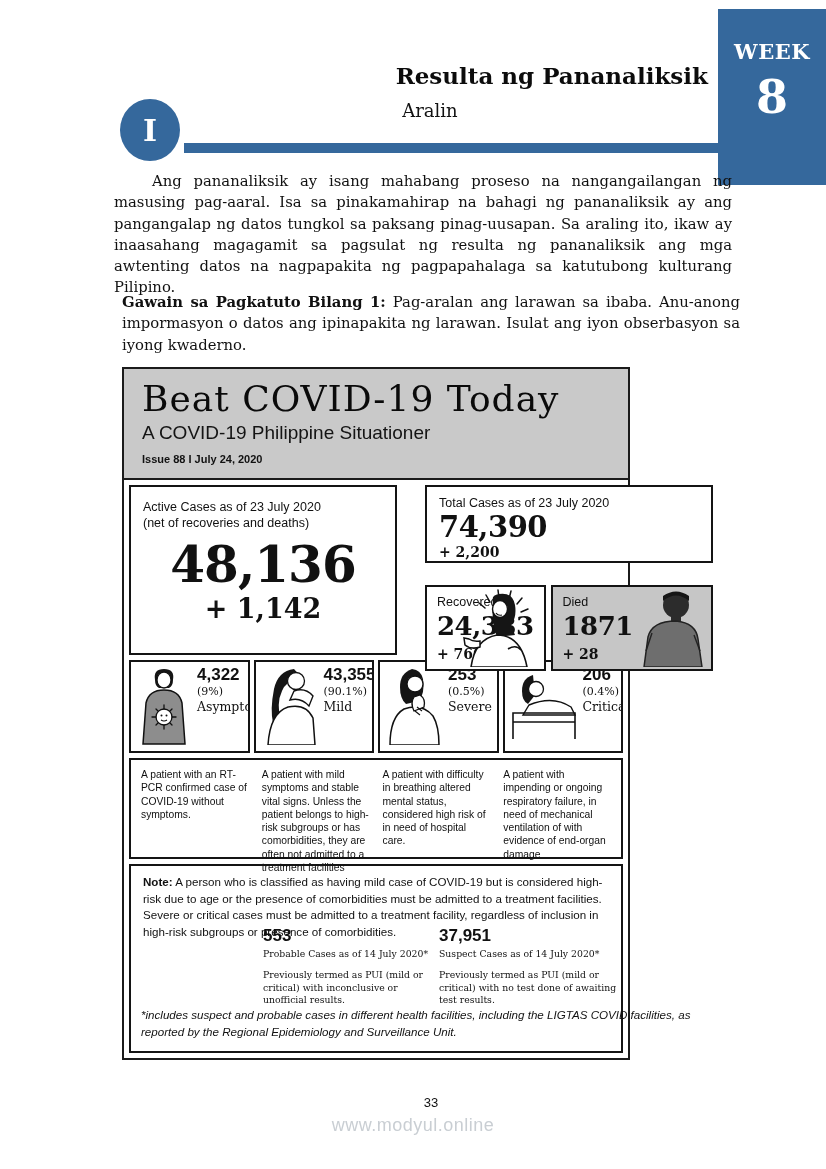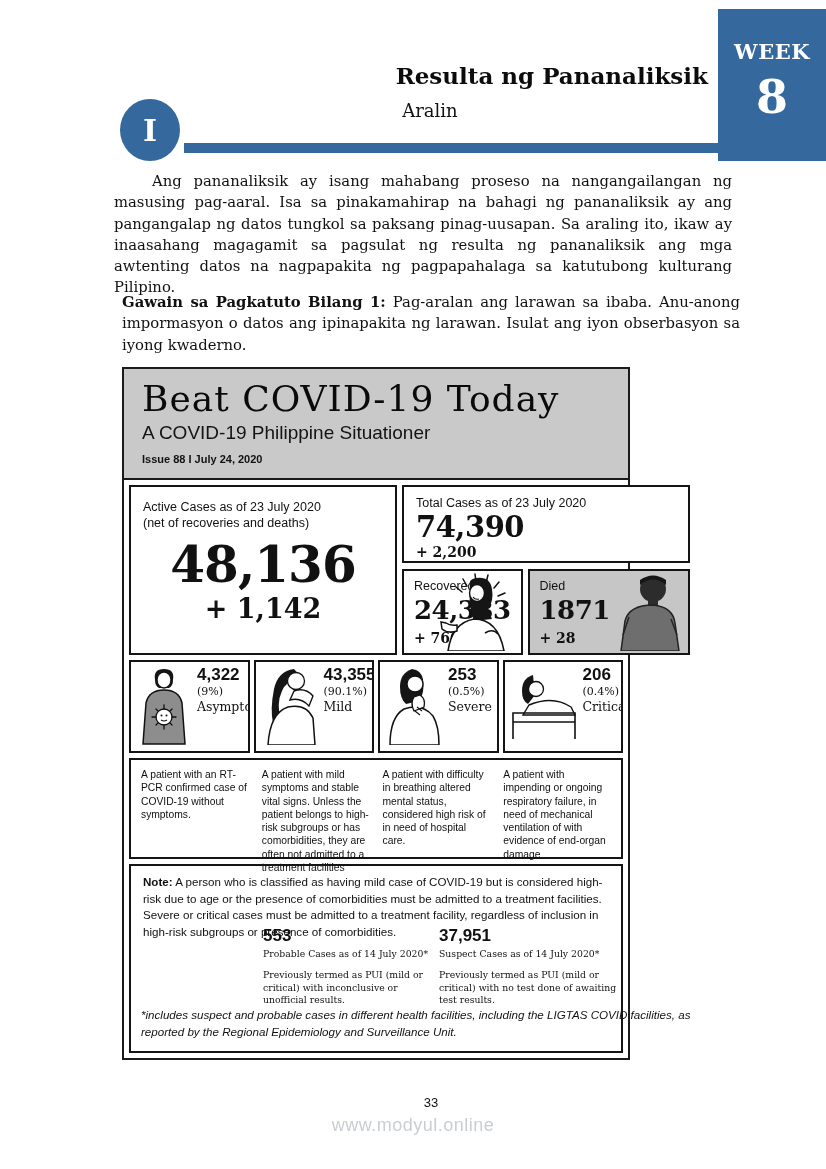--- a/index.html
+++ b/index.html
@@ -2,21 +2,21 @@
 <html style="--accent: #35689C; --header-gray: #C9C9C9; --died-gray: #C6C6C6; --watermark-gray: #C9CED3;"><head>
 <meta charset="utf-8">
 <style>
   html,body{margin:0;padding:0;background:#e8e8e8;}
   .page{
     position:relative;width:826px;height:1169px;margin:0 auto;background:#ffffff;
     font-family:"DejaVu Serif",serif;color:#111;overflow:hidden;
   }
   
   .week-badge{
-    position:absolute;top:9px;right:0;width:108px;height:152px;
+    position:absolute;top:9px;right:0;width:108px;height:176px;
     background:var(--accent,#35689c);color:#fff;text-align:center;
     font-family:"DejaVu Serif",serif;font-weight:bold;
   }
   .week-label{font-size:21px;margin-top:30px;letter-spacing:.5px;}
   .week-number{font-size:46px;line-height:46px;margin-top:10px;}
   .page-title{
     position:absolute;top:62px;left:152px;width:556px;margin:0;text-align:right;
     font-size:23px;font-weight:bold;color:#0c0c0c;
   }
   .page-subtitle{position:absolute;top:100px;left:152px;width:556px;text-align:center;font-size:18px;}
@@ -46,21 +46,21 @@
   }
   .ig-title{font-family:"DejaVu Serif",serif;font-size:36px;line-height:40px;letter-spacing:1px;color:#0a0a0a;}
   .ig-subtitle{font-family:"Liberation Sans",sans-serif;font-size:19px;margin-top:3px;color:#141414;}
   .ig-issue{font-family:"Liberation Sans",sans-serif;font-size:11px;font-weight:bold;margin-top:9px;}
   .panel{border:2px solid #141414;box-sizing:border-box;background:#fff;}
   .panel-label{font-family:"Liberation Sans",sans-serif;font-size:12.5px;line-height:16px;color:#111;}
   .ig-stats{flex:none;height:180px;display:flex;gap:5px;padding:5px;box-sizing:border-box;}
   .active-panel{width:268px;flex:none;padding:12px 12px;}
   .active-value{font-weight:bold;font-size:50px;line-height:52px;letter-spacing:-1px;text-align:center;margin-top:8px;}
   .active-delta{font-weight:bold;font-size:27px;text-align:center;margin-top:2px;}
-  .stats-right{flex:1;display:flex;flex-direction:column;gap:6px;}
+  .stats-right{flex:1;display:flex;flex-direction:column;gap:22px;margin-left:23px;}
   .total-panel{flex:none;height:78px;padding:8px 12px;}
   .total-value{font-weight:bold;font-size:29px;line-height:31px;margin-top:1px;letter-spacing:-.5px;}
   .total-delta{font-weight:bold;font-size:14px;margin-top:1px;}
   .stats-bottom{flex:1;display:flex;gap:5px;}
   .recovered-panel{flex:1;padding:7px 10px;position:relative;overflow:hidden;}
   .big2{font-weight:bold;font-size:26px;line-height:28px;letter-spacing:-.5px;margin-top:2px;}
   .delta2{font-weight:bold;font-size:14px;margin-top:6px;}
   .died-panel{flex:none;width:162px;background:var(--died-gray,#c6c6c6);padding:7px 10px;position:relative;overflow:hidden;}
   .corner-illo{position:absolute;right:2px;bottom:-2px;}
   

